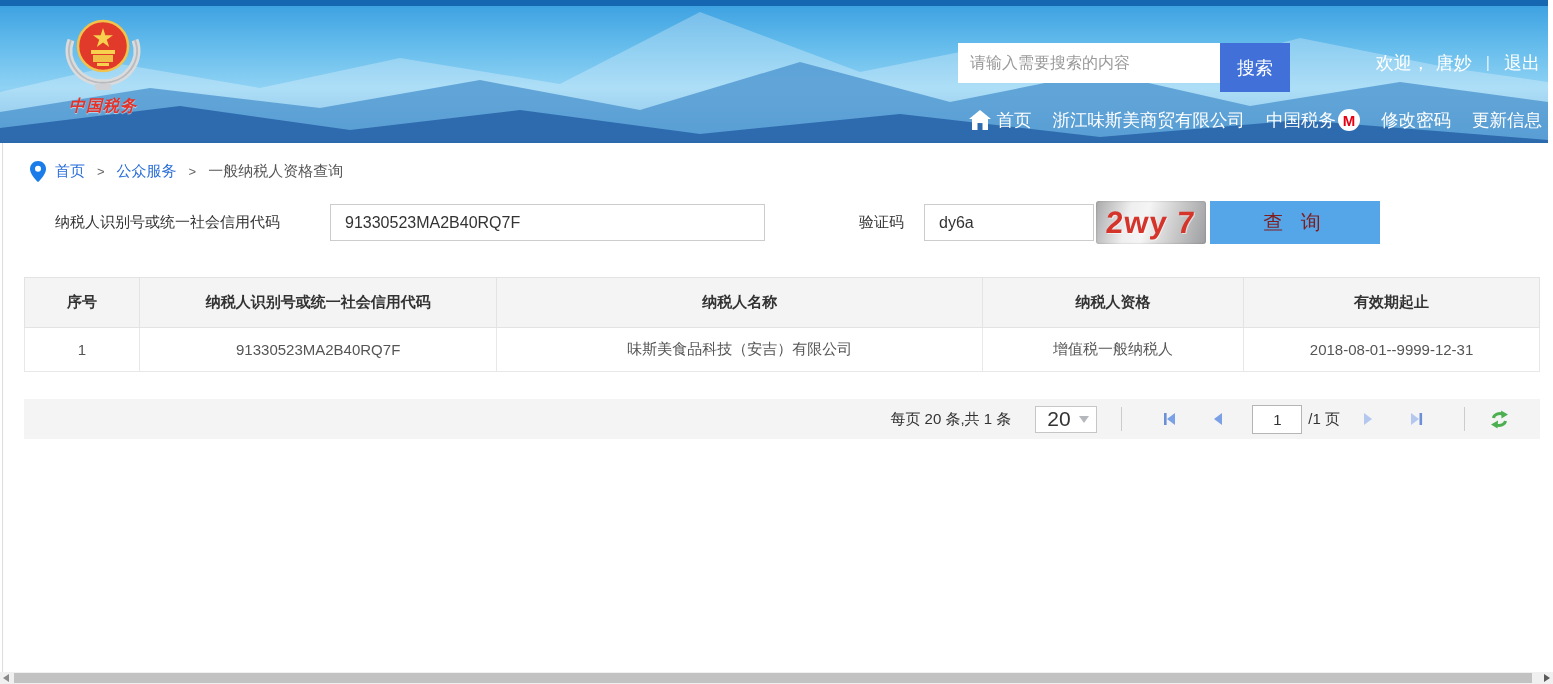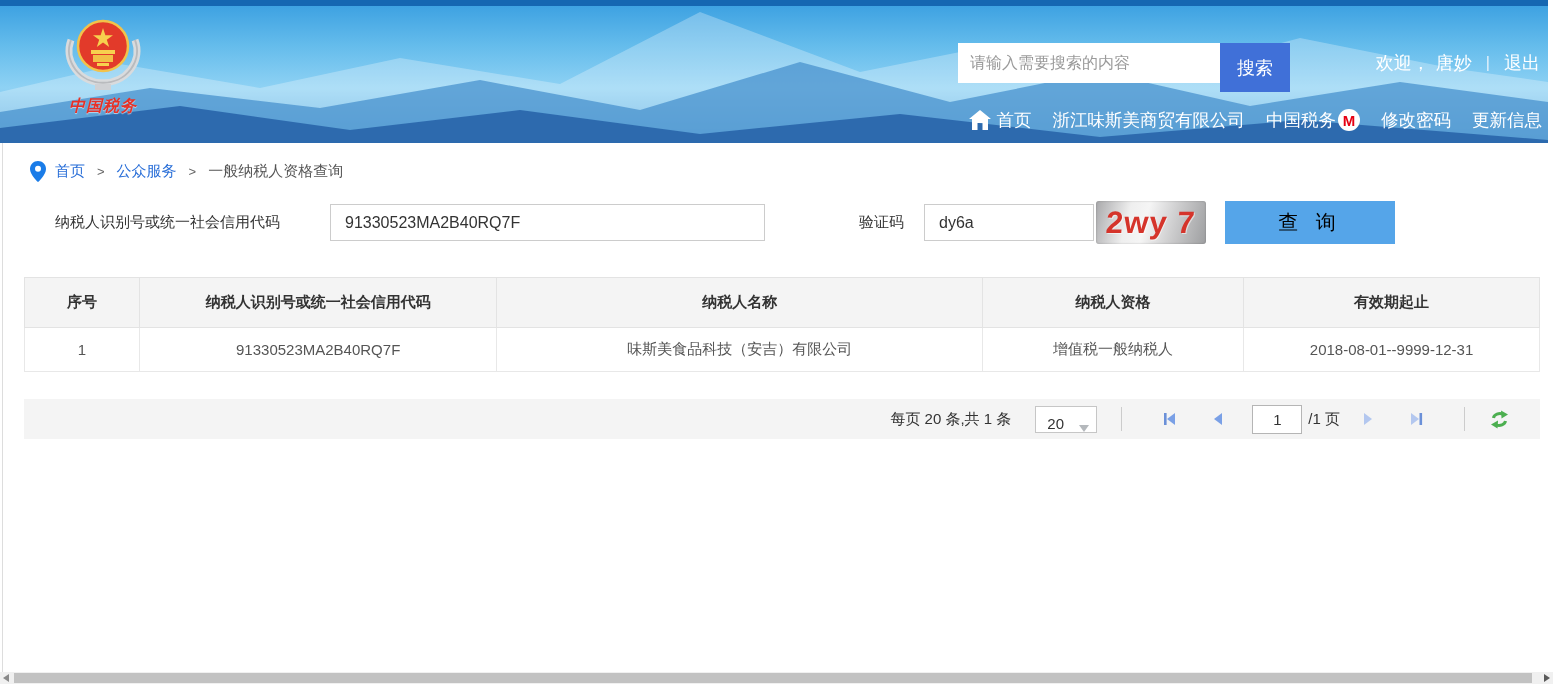--- a/index.html
+++ b/index.html
@@ -62,41 +62,41 @@
   .lbl-captcha { margin-left:94px; }
   .captcha-input { margin-left:20px; width:170px; height:37px; border:1px solid #ccc;
                    padding:8px 14px; font-size:16px; color:#333; outline:none;
                    font-family:"Liberation Sans", sans-serif; }
   .captcha-img { width:110px; height:43px; margin-left:2px; border-radius:3px;
                  background:linear-gradient(105deg,#a9a9ab 0%,#efefef 30%,#f5f5f5 45%,#cccccd 70%,#9d9ea0 100%);
                  display:flex; align-items:center; justify-content:center; cursor:pointer;
                  box-shadow:inset 0 0 2px rgba(0,0,0,.25); }
   .captcha-text { font-size:31px; font-weight:bold; color:#d5342b; transform:skewX(-4deg);
                   letter-spacing:1px; text-shadow:1px 1px 0 rgba(255,255,255,.55); }
-  .query-btn { margin-left:19px; width:170px; height:43px; border:none; background:#55a5e9;
-               color:#000000; font-size:20px; letter-spacing:6px; cursor:pointer;
+  .query-btn { margin-left:4px; width:170px; height:43px; border:none; background:#55a5e9;
+               color:#7f1d1d; font-size:20px; letter-spacing:6px; cursor:pointer;
                font-family:"Liberation Sans", sans-serif; }
 
   
   .result-table { margin:33px 0 0 24px; width:1516px; border-collapse:collapse; }
   .result-table th { background:#f4f4f4; border:1px solid #e3e3e3; height:50px;
                      font-size:15px; color:#333; font-weight:bold; text-align:center; }
   .result-table td { background:#fff; border:1px solid #e8e8e8; height:44px;
                      font-size:15px; color:#555; text-align:center; }
   .col-seq { width:106px; } .col-taxid { width:330px; } .col-name { width:448px; }
   .col-qual { width:241px; } .col-valid { width:273px; }
 
   
   .pagination { margin:27px 0 0 24px; width:1516px; height:40px; background:#f4f4f4;
                 display:flex; align-items:center; justify-content:flex-end;
                 padding-right:16px; }
   .pg-summary { font-size:15px; color:#333; }
   .pg-select { margin-left:24px; width:62px; height:27px; background:#fff;
-               border:1px solid #c6c6c6; display:flex; align-items:flex-end;
-               padding:0 7px 0 11px; font-size:15px; color:#333; cursor:pointer; }
+               border:1px solid #c6c6c6; display:flex; align-items:center;
+               padding:0 7px 0 11px; font-size:21px; color:#333; cursor:pointer; }
   .pg-caret { margin-left:auto; width:0; height:0; border-left:5px solid transparent;
               border-right:5px solid transparent; border-top:7px solid #b4b8bc; }
   .pg-sep { width:1px; height:24px; background:#ccc; margin:0 24px; }
   .pg-btn { display:inline-flex; align-items:center; justify-content:center;
             width:20px; height:20px; cursor:pointer; margin:0 14px; }
   .pg-input { width:50px; height:29px; border:1px solid #b5b5b5; text-align:center;
               font-size:15px; color:#333; margin:0 6px 0 10px; outline:none; background:#fff;
               font-family:"Liberation Sans", sans-serif; }
   .pg-total { font-size:15px; color:#333; margin-right:4px; white-space:nowrap; }
   .refresh-btn { margin:0 14px 0 0; cursor:pointer; display:inline-flex; }

